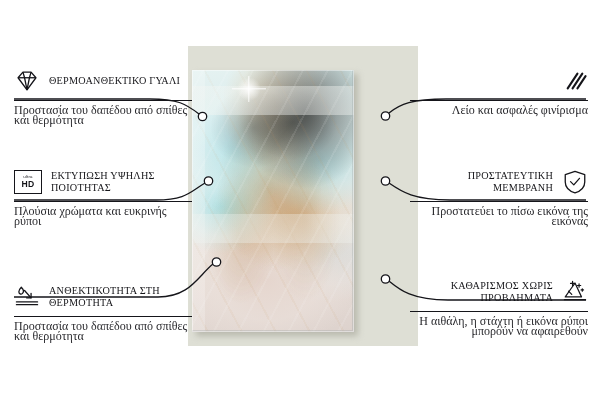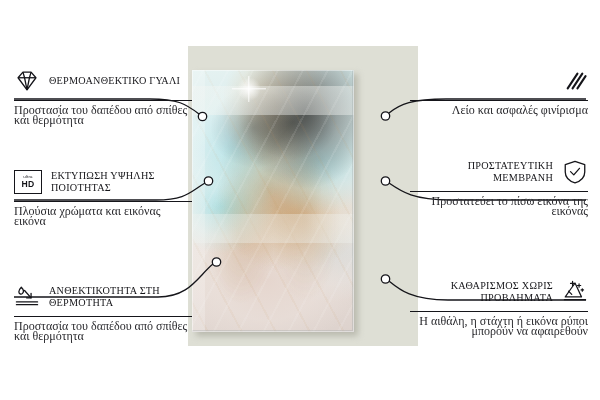--- a/index.html
+++ b/index.html
@@ -220,21 +220,21 @@
 
 <div class="feature left" style="top:167px;">
   <div class="feature-head">
     <span class="hd-badge">
       <span class="u">ultra</span>
       <span class="hd">HD</span>
     </span>
     <span class="feature-title">ΕΚΤΥΠΩΣΗ ΥΨΗΛΗΣ ΠΟΙΟΤΗΤΑΣ</span>
   </div>
   <div class="feature-rule"></div>
-  <div class="feature-desc">Πλούσια χρώματα και εικόνας εικόνα</div>
+  <div class="feature-desc">Πλούσια χρώματα και ευκρινής ρύποι</div>
 </div>
 
 <div class="feature left" style="top:282px;">
   <div class="feature-head">
     <span class="icon">
       <svg viewBox="0 0 32 32">
           <g fill="none" stroke="#15151a" stroke-width="1.6" stroke-linecap="round" stroke-linejoin="round">
         <path d="M9 4 C12 7 12.5 9.5 10.5 11.5 C8.5 13.5 6 12 6 9.5 C6 7.5 7.5 5.5 9 4 Z"></path>
         <path d="M13 8 L21 17"></path>
             <path d="M21 11.5 L21 17 L15.5 17"></path>
@@ -258,21 +258,21 @@
             <path d="M13 25 L25 7"></path>
             <path d="M19 25 L29 10"></path>
       </g>
         </svg>
     </span>
   </div>
   <div class="feature-rule"></div>
   <div class="feature-desc">Λείο και ασφαλές φινίρισμα</div>
 </div>
 
-<div class="feature right" style="top:157px;">
+<div class="feature right" style="top:167px;">
   <div class="feature-head">
     <span class="icon">
       <svg viewBox="0 0 32 32">
           <g fill="none" stroke="#15151a" stroke-width="1.6" stroke-linecap="round" stroke-linejoin="round">
         <path d="M16 3 L28 7 L28 16 C28 23 22 27.5 16 29.5 C10 27.5 4 23 4 16 L4 7 Z"></path>
         <path d="M10.5 15.5 L14.5 19.5 L21.5 11.5"></path>
       </g>
         </svg>
     </span>
     <span class="feature-title">ΠΡΟΣΤΑΤΕΥΤΙΚΗ ΜΕΜΒΡΑΝΗ</span>

